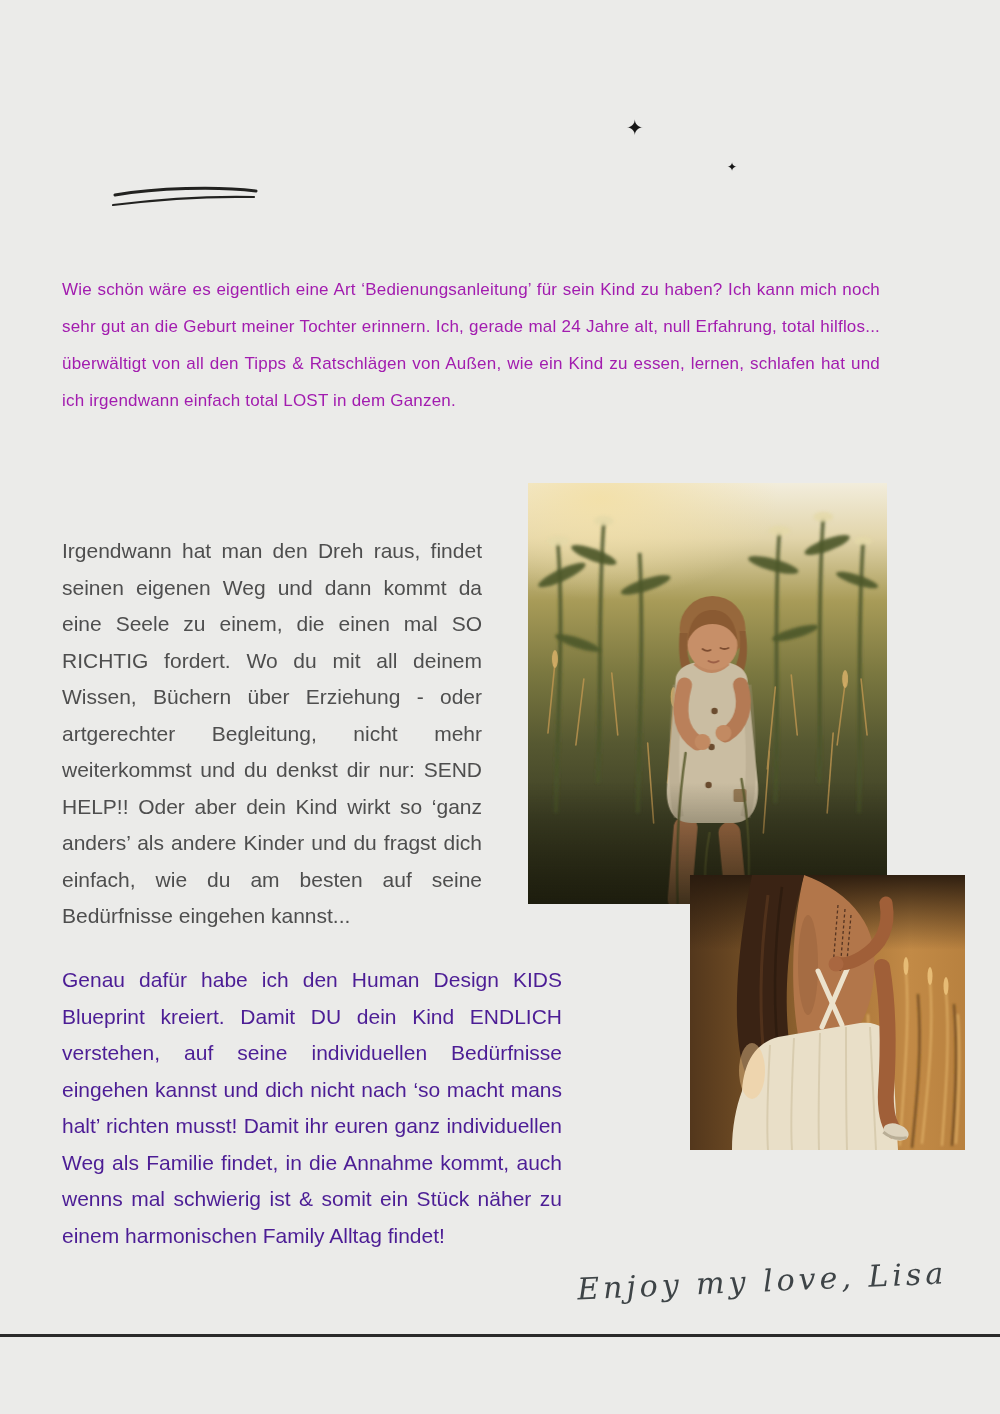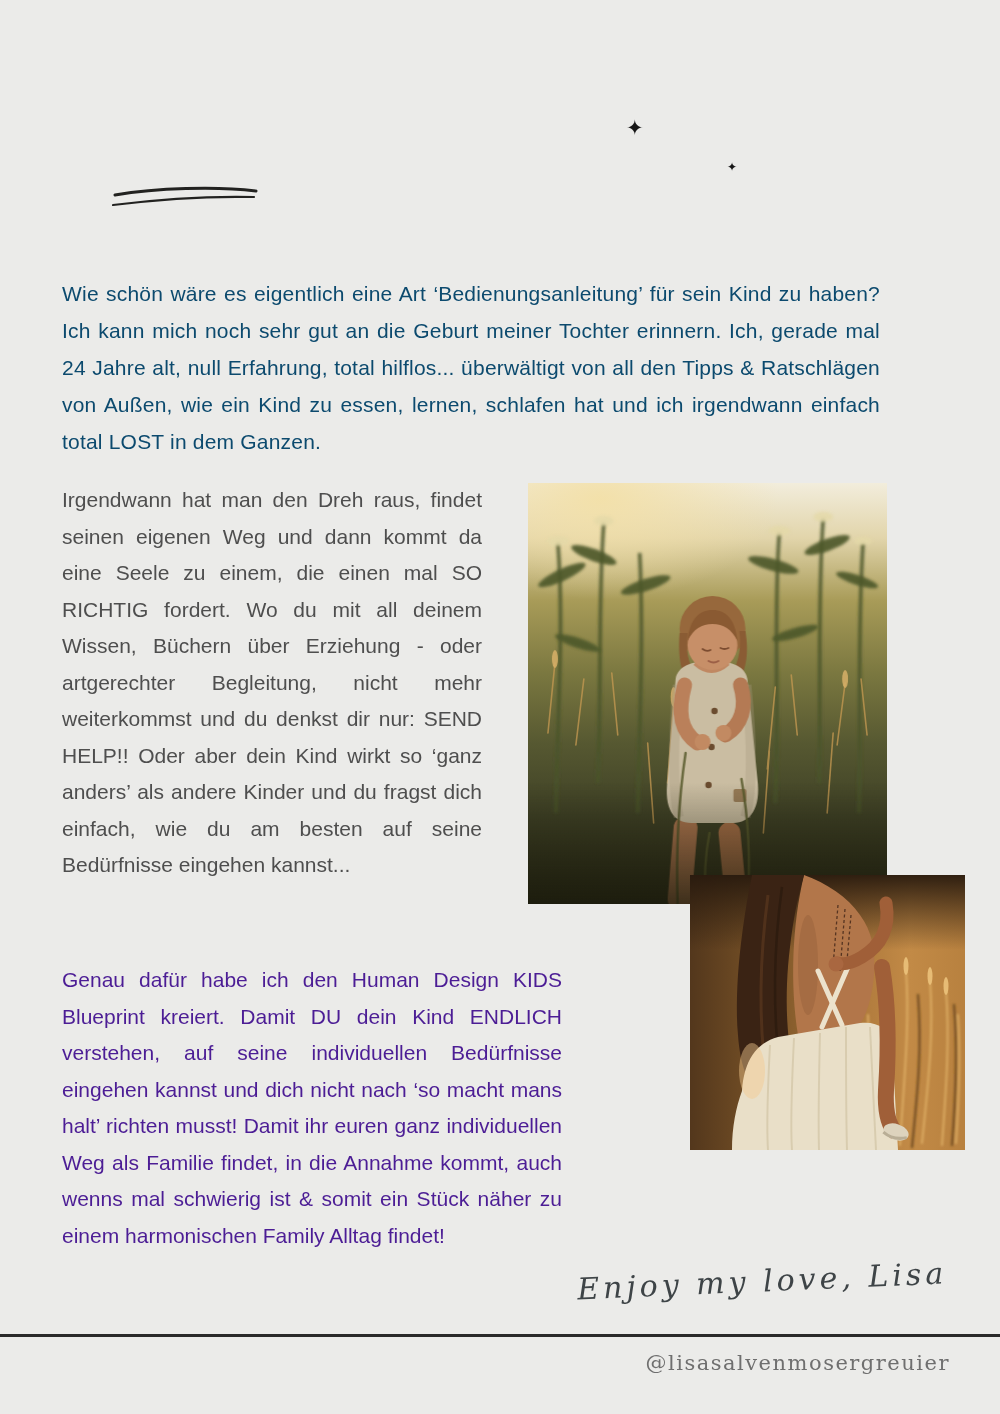--- a/index.html
+++ b/index.html
@@ -48,28 +48,28 @@
   .body-par {
     position: absolute;
     color: #535353;
     text-align: justify;
     font-weight: 300;
   }
   .par-intro {
     left: 62px;
     top: 254px;
     width: 818px;
-    font-size: 21px;
+    font-size: 17px;
     line-height: 37px;
     letter-spacing: 0.2px;
-    color: #0c4a6e;
+    color: #a21caf;
   }
   .par-middle {
     left: 62px;
-    top: 461px;
+    top: 512px;
     width: 420px;
     font-size: 21px;
     line-height: 36.5px;
     color: #4e4e4e;
   }
   .par-closing {
     left: 62px;
     top: 941px;
     width: 500px;
     font-size: 21px;
@@ -324,15 +324,14 @@
       <g transform="rotate(18 206 257)">
         <ellipse cx="206" cy="257" rx="13" ry="8" fill="#ddd3bd"></ellipse>
         <path d="M194,261 Q206,266 218,259" stroke="#b9ae96" stroke-width="3" fill="none"></path>
       </g>
     </svg>
   </div>
 
   <div class="signature">Enjoy my love, Lisa</div>
 
   <div class="footer-rule"></div>
-  <div class="footer-handle">@lisasalvenmosergreuier</div>
 
 </div>
 
 </body></html>

